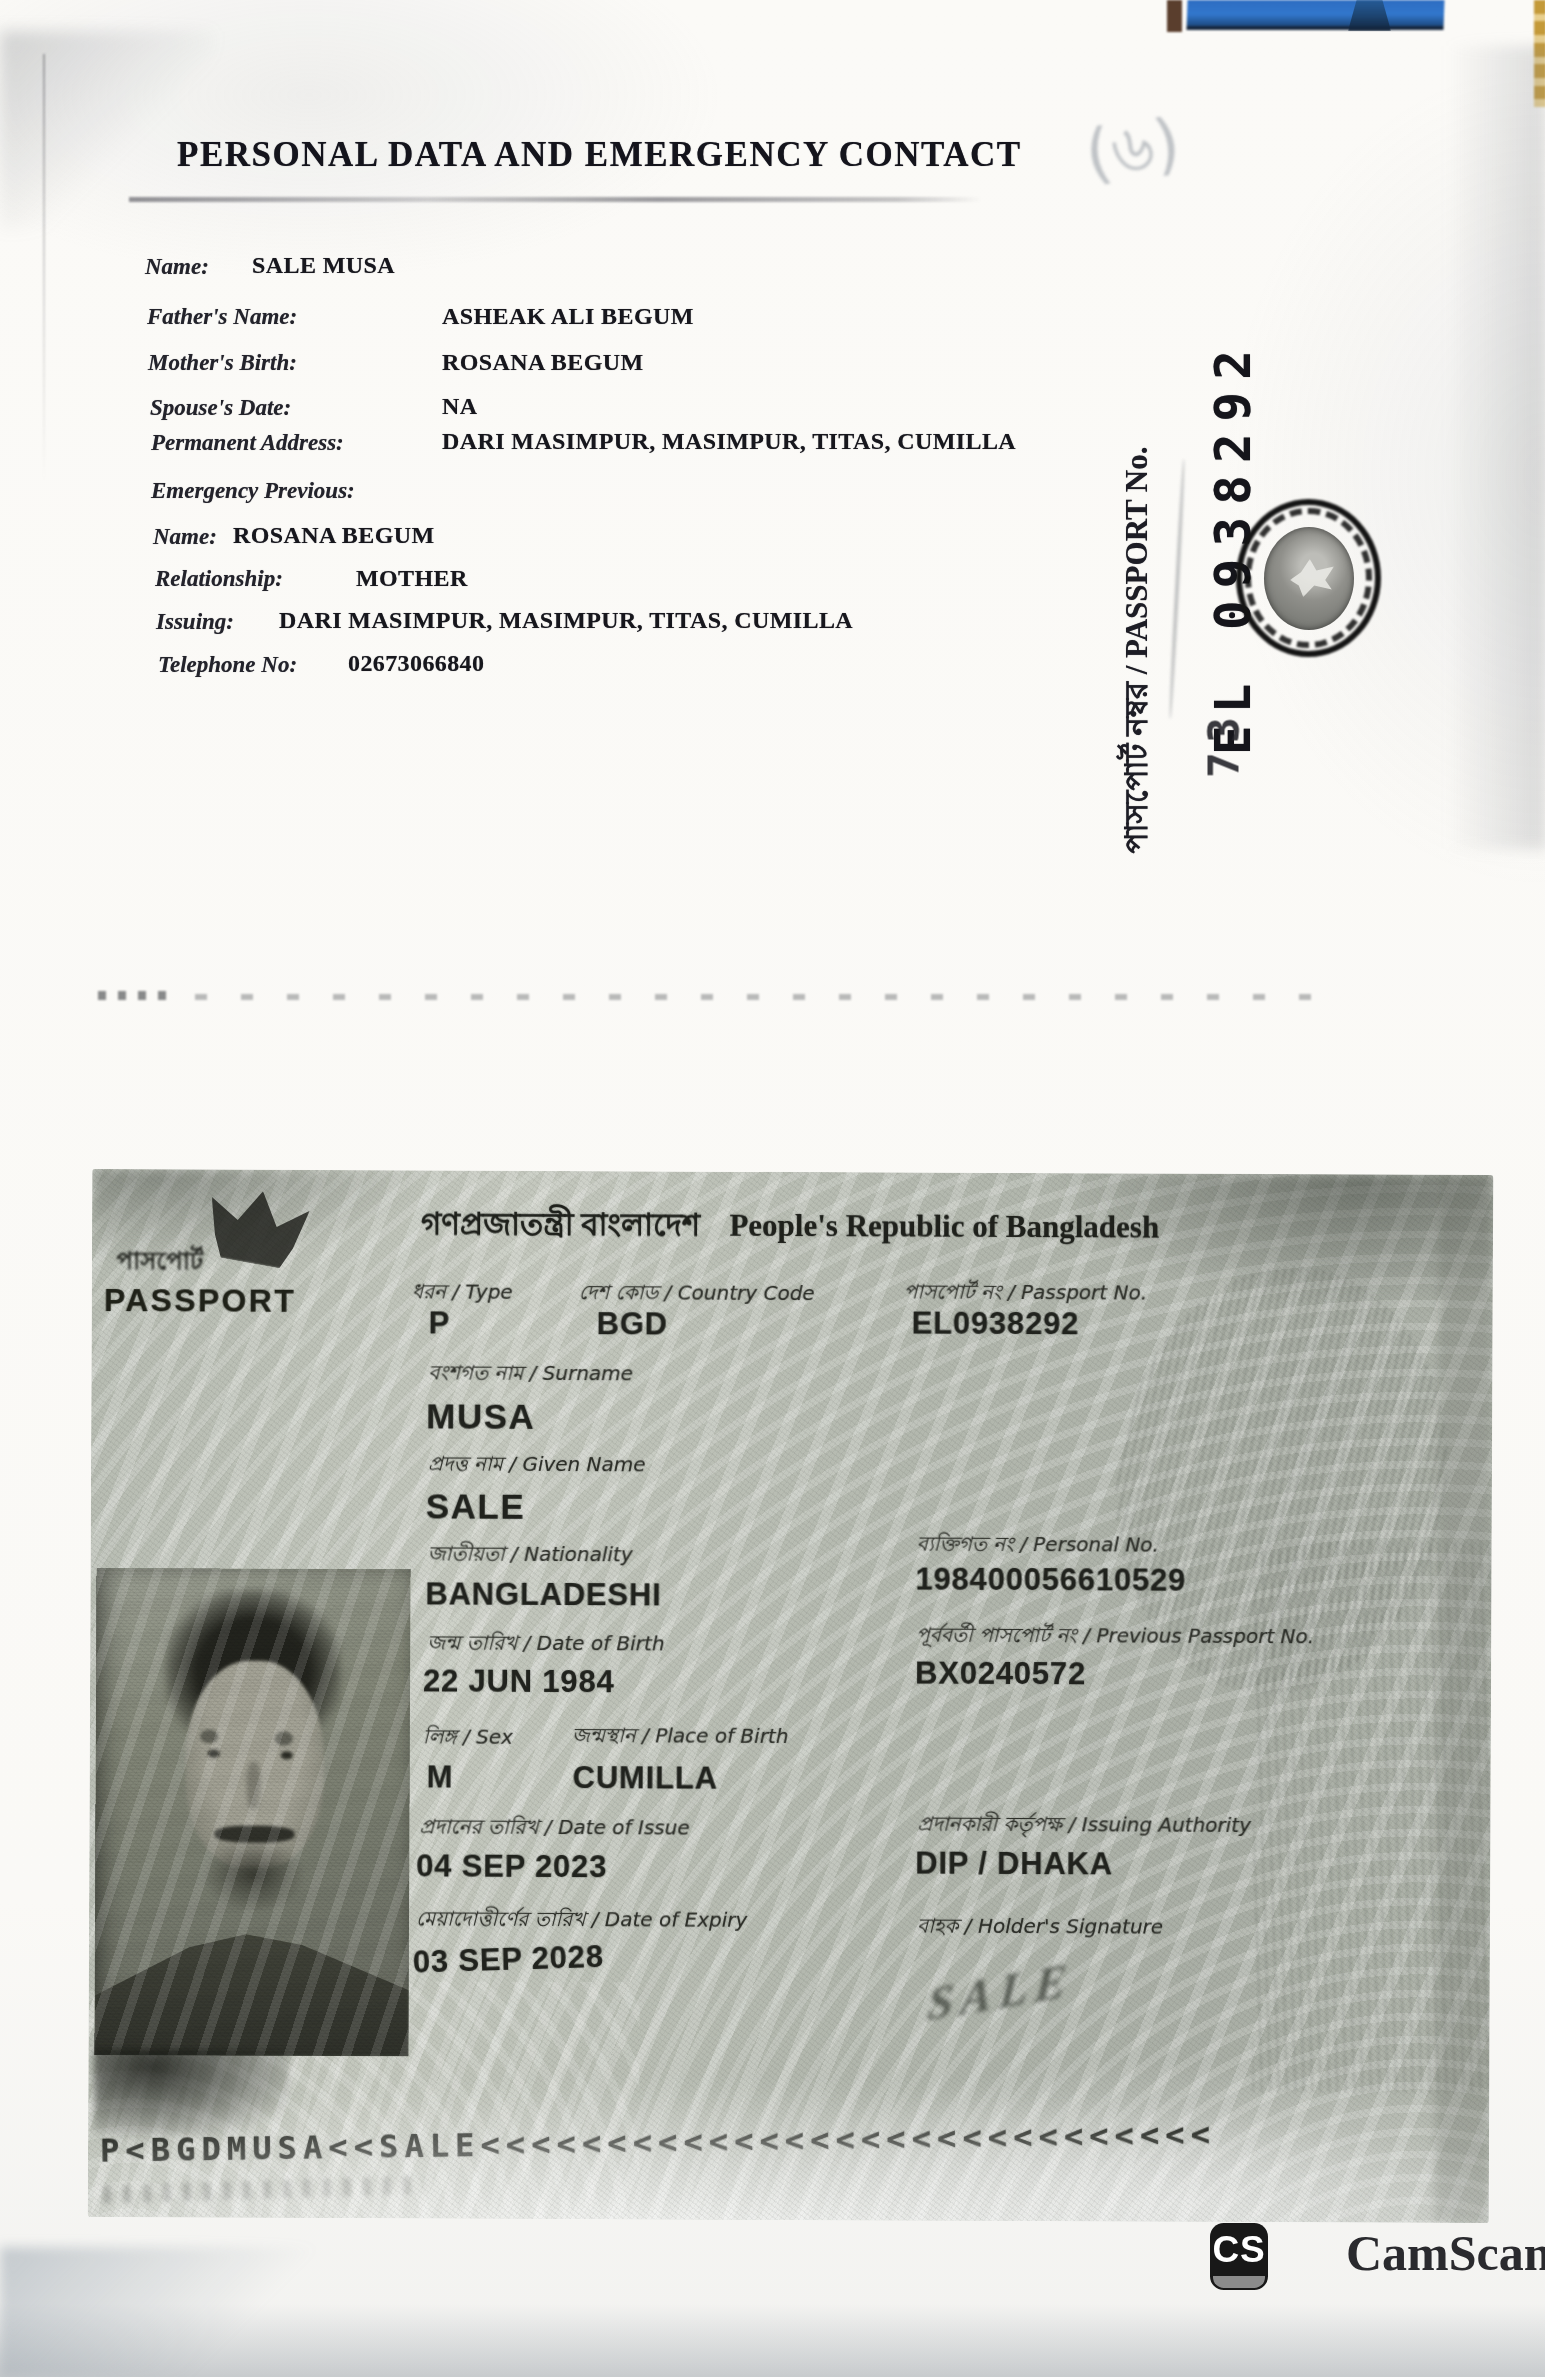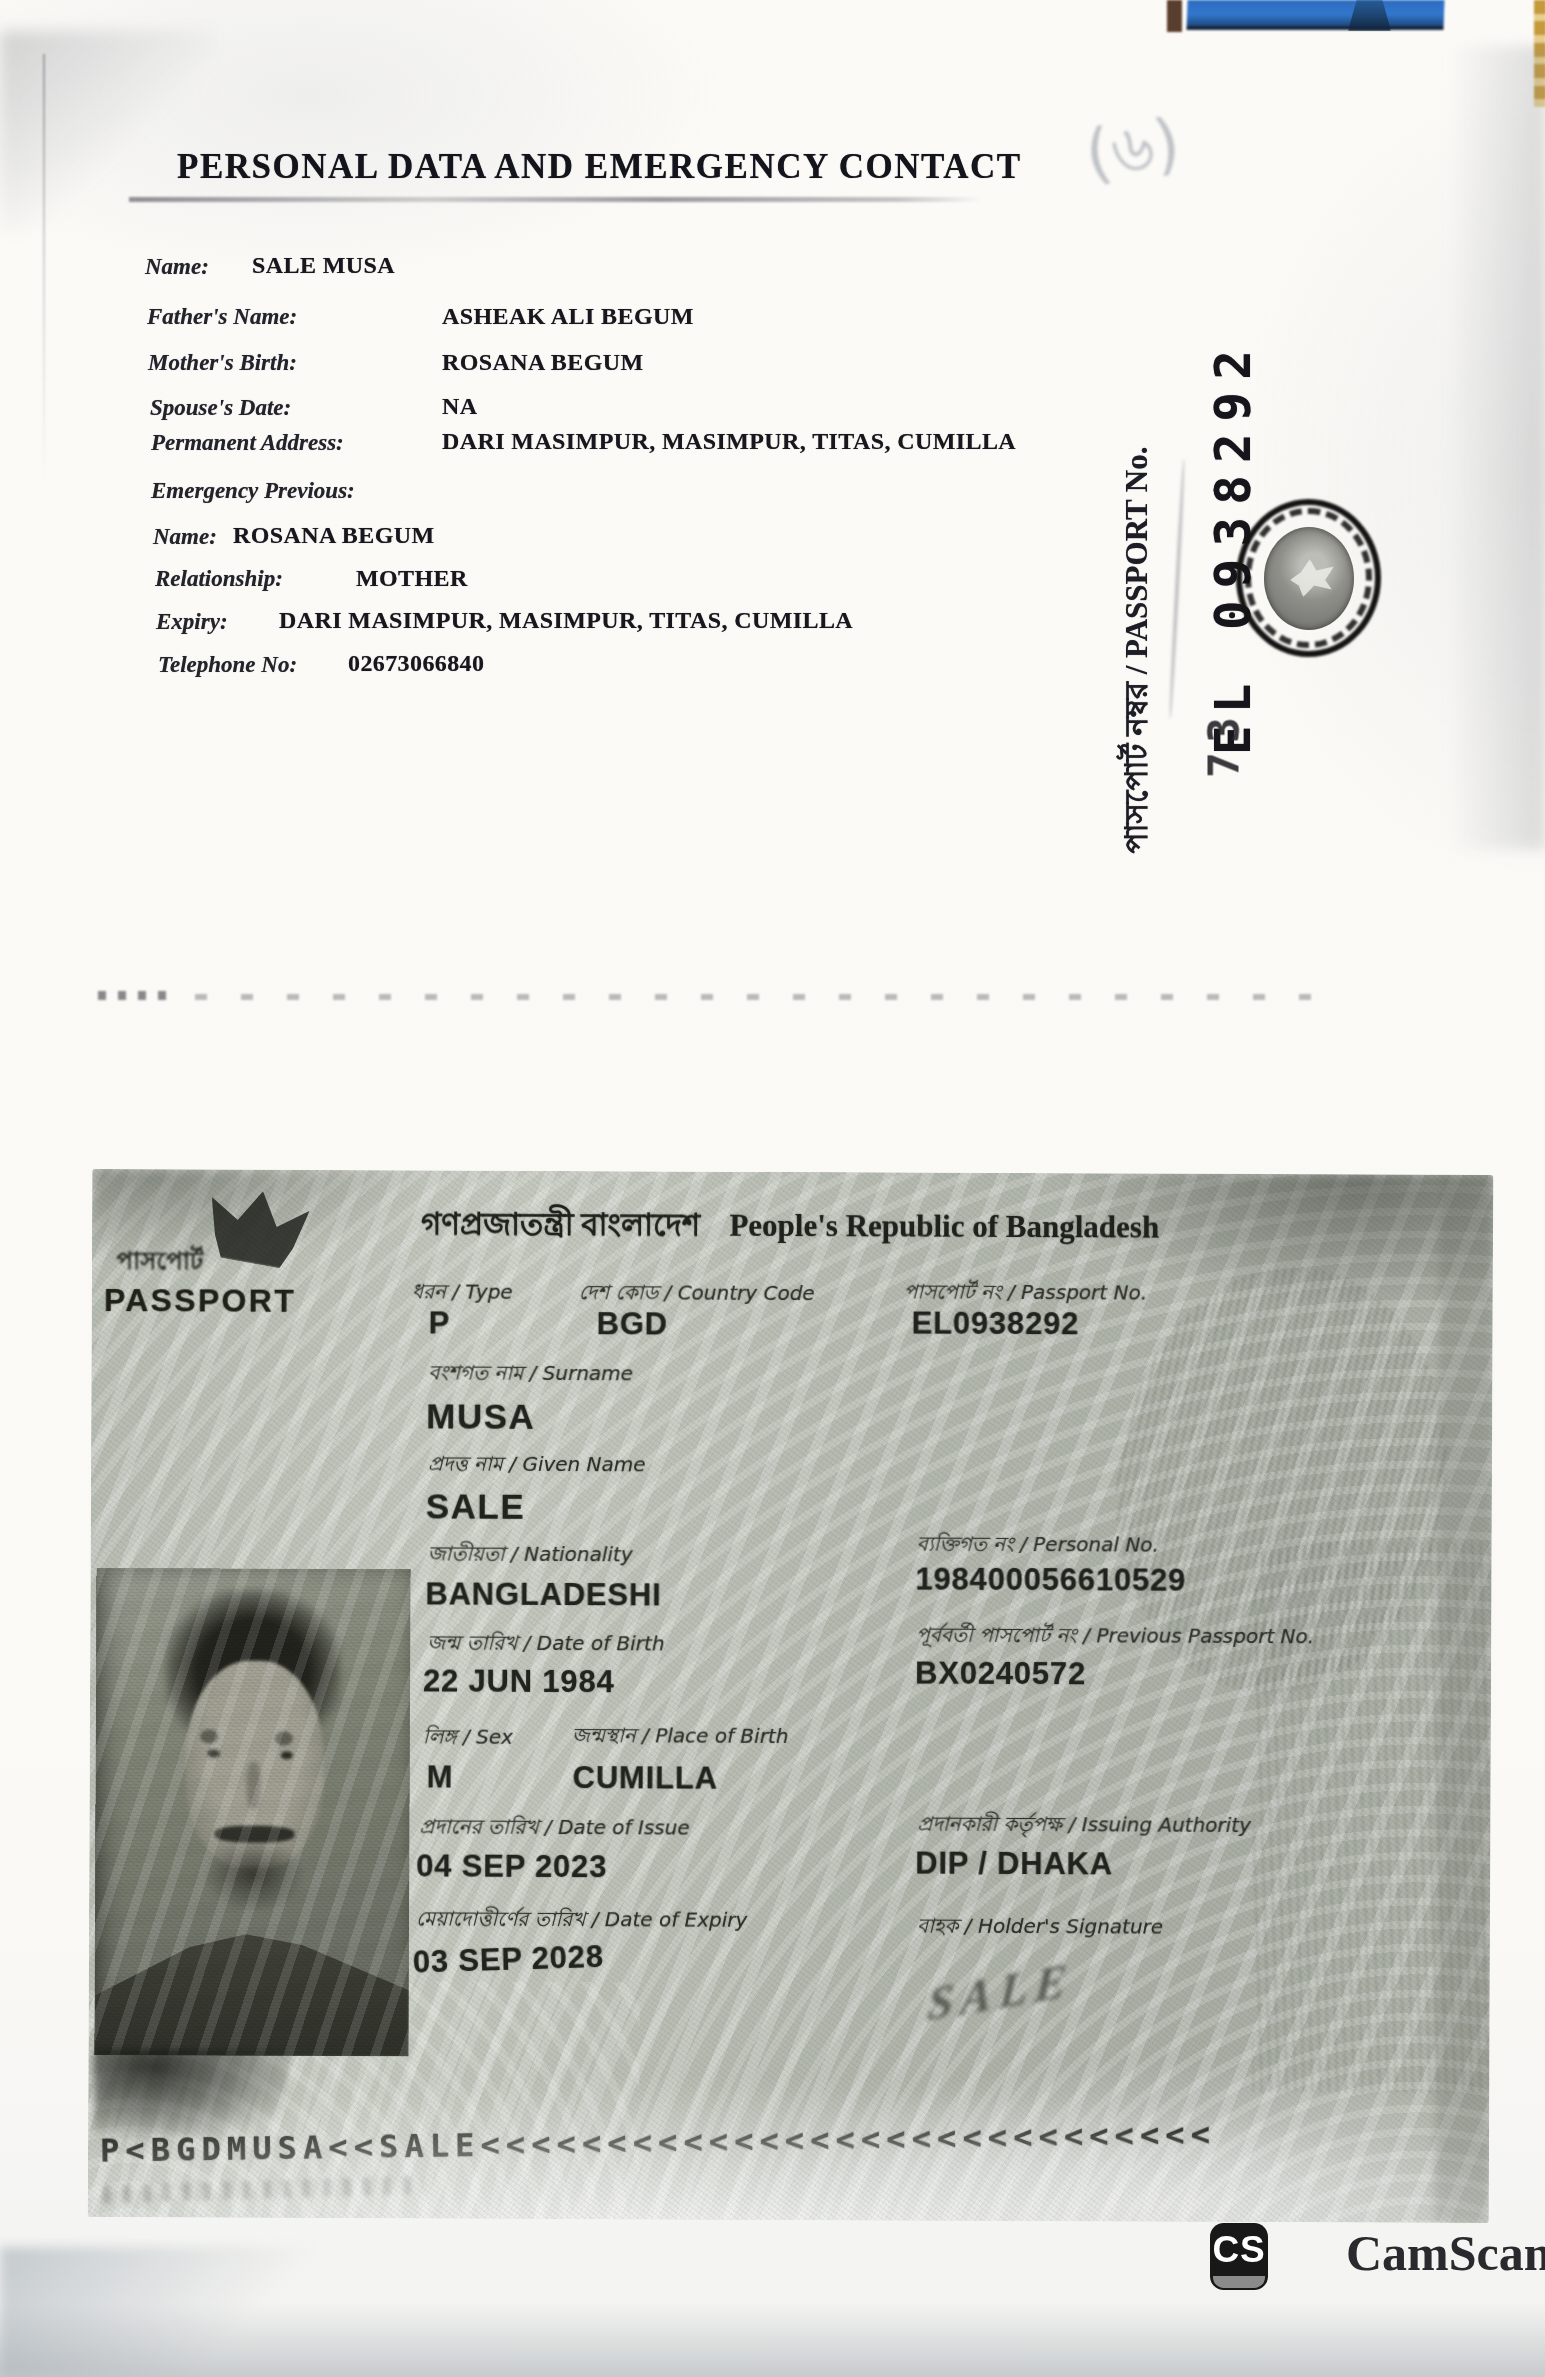--- a/index.html
+++ b/index.html
@@ -126,21 +126,21 @@
 
 <div class="abs shade-topleft"></div>
 <div class="abs shade-right"></div>
 <div class="abs shade-bottom"></div>
 <div class="abs shade-bottomleft"></div>
 <div class="abs left-edge-line"></div>
 <div class="abs crease-mark"></div>
 <div class="abs fold-row"></div>
 <div class="abs fold-row-start"></div>
 
-<div class="abs doc-title" style="left:177px;top:147px">PERSONAL DATA AND EMERGENCY CONTACT</div>
+<div class="abs doc-title" style="left:177px;top:135px">PERSONAL DATA AND EMERGENCY CONTACT</div>
 <div class="abs title-underline"></div>
 
 <div class="abs f-label" style="left:145px;top:254px">Name:</div>
 <div class="abs f-value" style="left:252px;top:252px">SALE MUSA</div>
 
 <div class="abs f-label" style="left:147px;top:304px">Father's Name:</div>
 <div class="abs f-value" style="left:442px;top:303px">ASHEAK ALI BEGUM</div>
 
 <div class="abs f-label" style="left:148px;top:350px">Mother's Birth:</div>
 <div class="abs f-value" style="left:442px;top:349px">ROSANA BEGUM</div>
@@ -152,21 +152,21 @@
 <div class="abs f-value" style="left:442px;top:428px">DARI MASIMPUR, MASIMPUR, TITAS, CUMILLA</div>
 
 <div class="abs f-label" style="left:151px;top:478px">Emergency Previous:</div>
 
 <div class="abs f-label" style="left:153px;top:524px">Name:</div>
 <div class="abs f-value" style="left:233px;top:522px">ROSANA BEGUM</div>
 
 <div class="abs f-label" style="left:155px;top:566px">Relationship:</div>
 <div class="abs f-value" style="left:356px;top:565px">MOTHER</div>
 
-<div class="abs f-label" style="left:156px;top:609px">Expiry:</div>
+<div class="abs f-label" style="left:156px;top:609px">Issuing:</div>
 <div class="abs f-value" style="left:279px;top:607px">DARI MASIMPUR, MASIMPUR, TITAS, CUMILLA</div>
 
 <div class="abs f-label" style="left:158px;top:652px">Telephone No:</div>
 <div class="abs f-value" style="left:348px;top:650px">02673066840</div>
 
 <div class="abs vert pp-no-label" style="left:878px;top:624px;width:520px">পাসপোর্ট নম্বর / PASSPORT No.</div>
 <div class="abs vert pp-no-vert" style="left:1004px;top:518px;width:459px">EL 0938292</div>
 <div class="abs vert pp-no-perf" style="left:1170px;top:718px;width:107px">73</div>
 
 <div class="abs hand-mark" style="left:1086px;top:98px">(৬)</div>

